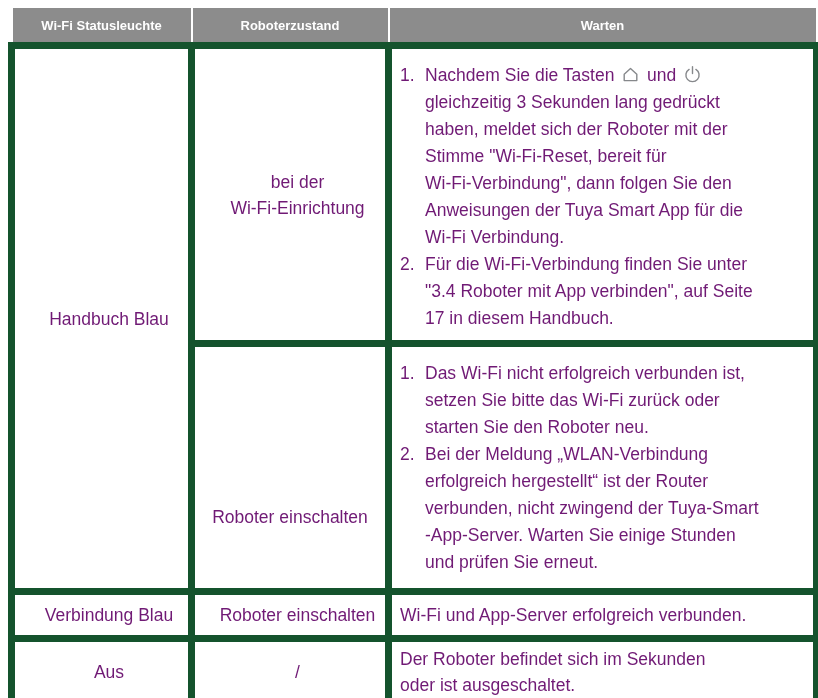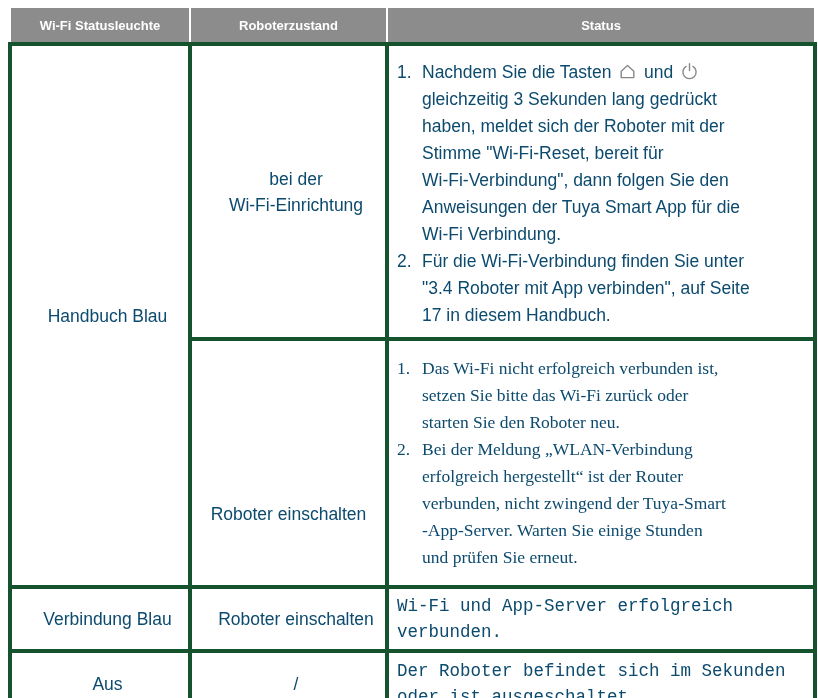--- a/index.html
+++ b/index.html
@@ -25,22 +25,22 @@
     font-size: 13px;
     font-weight: bold;
     height: 34px;
     text-align: center;
     vertical-align: middle;
     border: 2px solid #ffffff;
     border-top: none;
     padding: 0;
   }
   td {
-    border: 4px solid #14532d;
-    color: #0c4a6e;
+    border: 7px solid #14532d;
+    color: #701a75;
     font-size: 17.5px;
     padding: 0;
   }
   td.center-cell {
     text-align: center;
     vertical-align: middle;
     white-space: pre-line;
     line-height: 26px;
     padding-left: 15px;
   }
@@ -54,29 +54,27 @@
     vertical-align: top;
     text-align: left;
     padding: 13px 4px 8px 8px;
     line-height: 27px;
   }
   td.status-cell-mid {
     vertical-align: middle;
     text-align: left;
     padding: 8px 4px 8px 8px;
     line-height: 27px;
-    font-family: Liberation Serif, serif;
   }
   td.status-simple {
     vertical-align: middle;
     text-align: left;
     padding: 4px 4px 4px 8px;
     line-height: 26px;
     white-space: pre-line;
-    font-family: Liberation Mono, monospace;
   }
   ol.status-list {
     margin: 0;
     padding: 0;
     list-style: none;
   }
   ol.status-list li {
     padding-left: 25px;
     white-space: pre-line;
   }
@@ -98,21 +96,21 @@
   <table class="status-table">
     <colgroup>
       <col style="width:180px">
       <col style="width:197px">
       <col style="width:428px">
     </colgroup>
     <tbody>
         <tr>
       <th>Wi-Fi Statusleuchte</th>
       <th>Roboterzustand</th>
-      <th>Status</th>
+      <th>Warten</th>
     </tr>
     <tr style="height:288px">
       <td class="center-cell" rowspan="2">Handbuch Blau</td>
       <td class="center-cell">bei der
 Wi-Fi-Einrichtung</td>
       <td class="status-cell">
         <ol class="status-list">
               <li><span class="num">1.</span>Nachdem Sie die Tasten <svg class="inline-icon" width="19" height="19" viewBox="0 0 19 19" fill="none" stroke="#86888b" stroke-width="1.4" stroke-linejoin="round" stroke-linecap="round">
     <path d="M3.2 9.3 L9.5 3.6 L15.8 9.3 L15.8 15.6 L3.2 15.6 Z"></path>
   </svg> und <svg class="inline-icon" width="19" height="19" viewBox="0 0 19 19" fill="none" stroke="#86888b" stroke-width="1.4" stroke-linecap="round">

